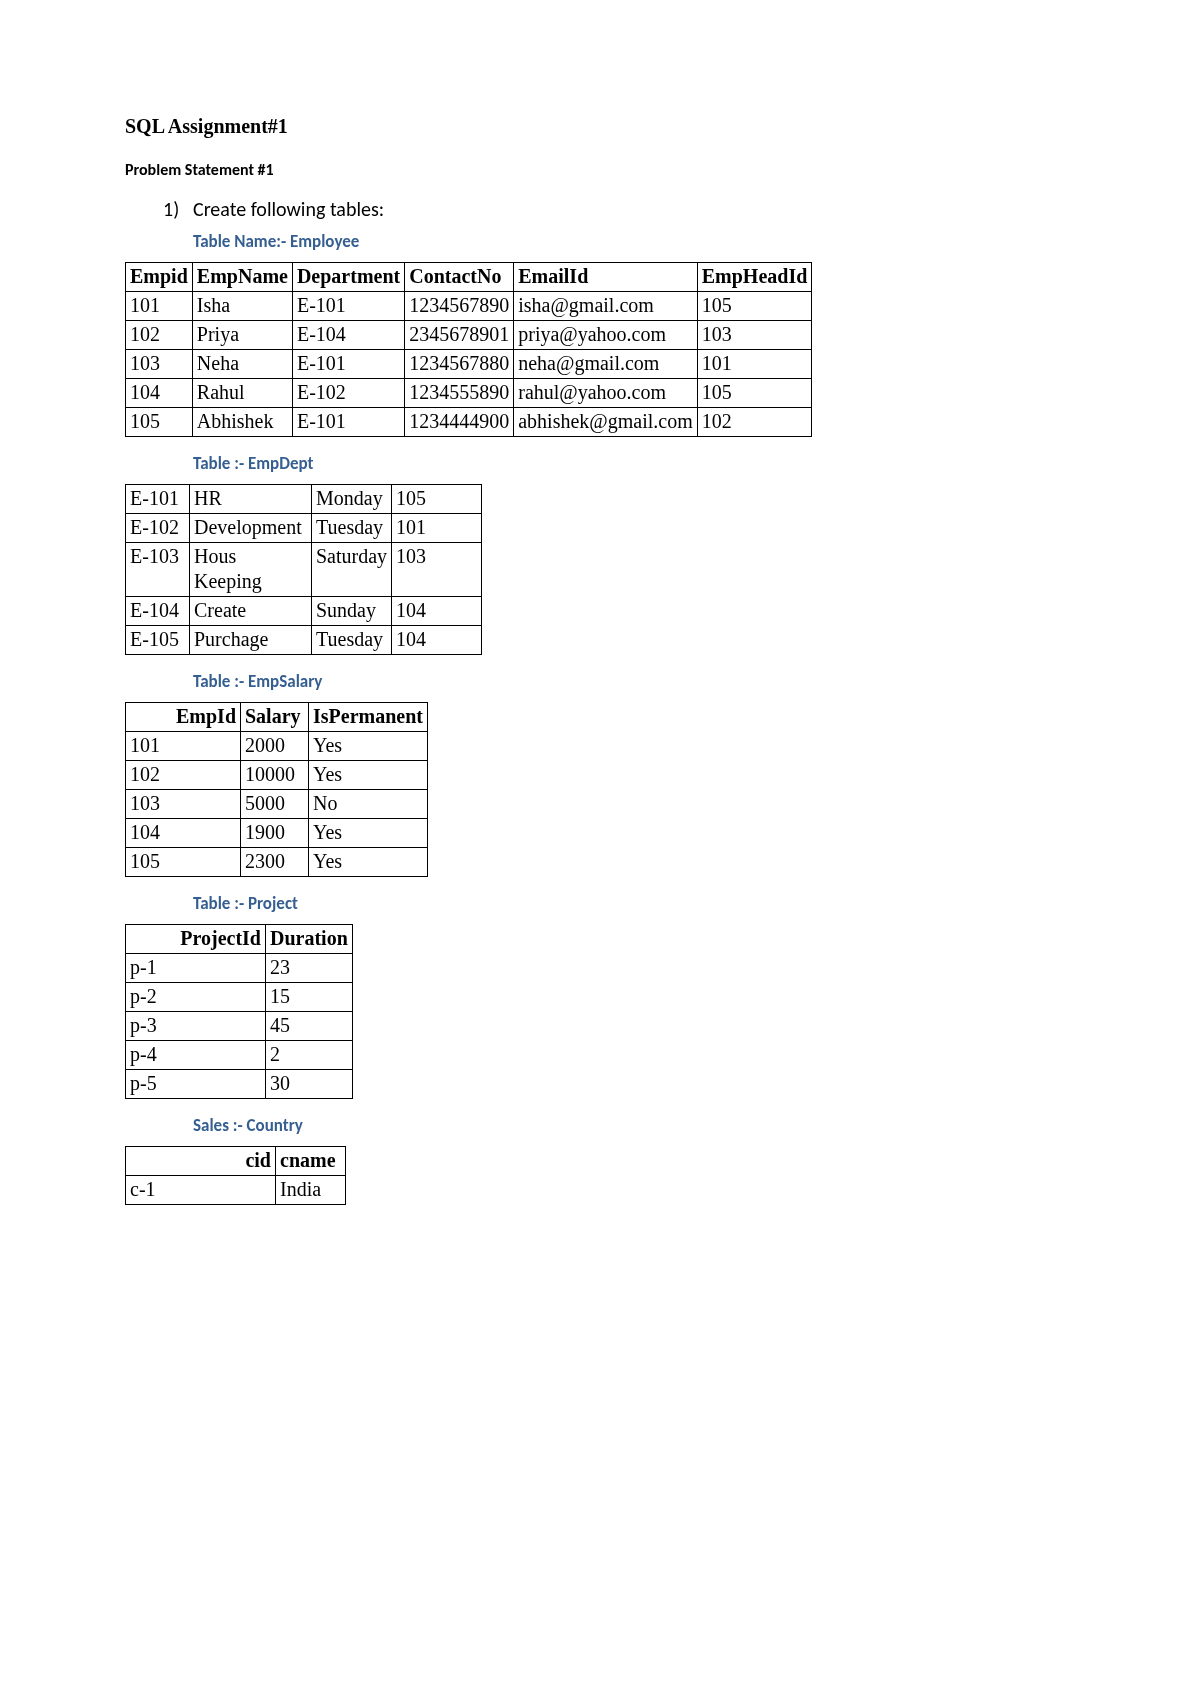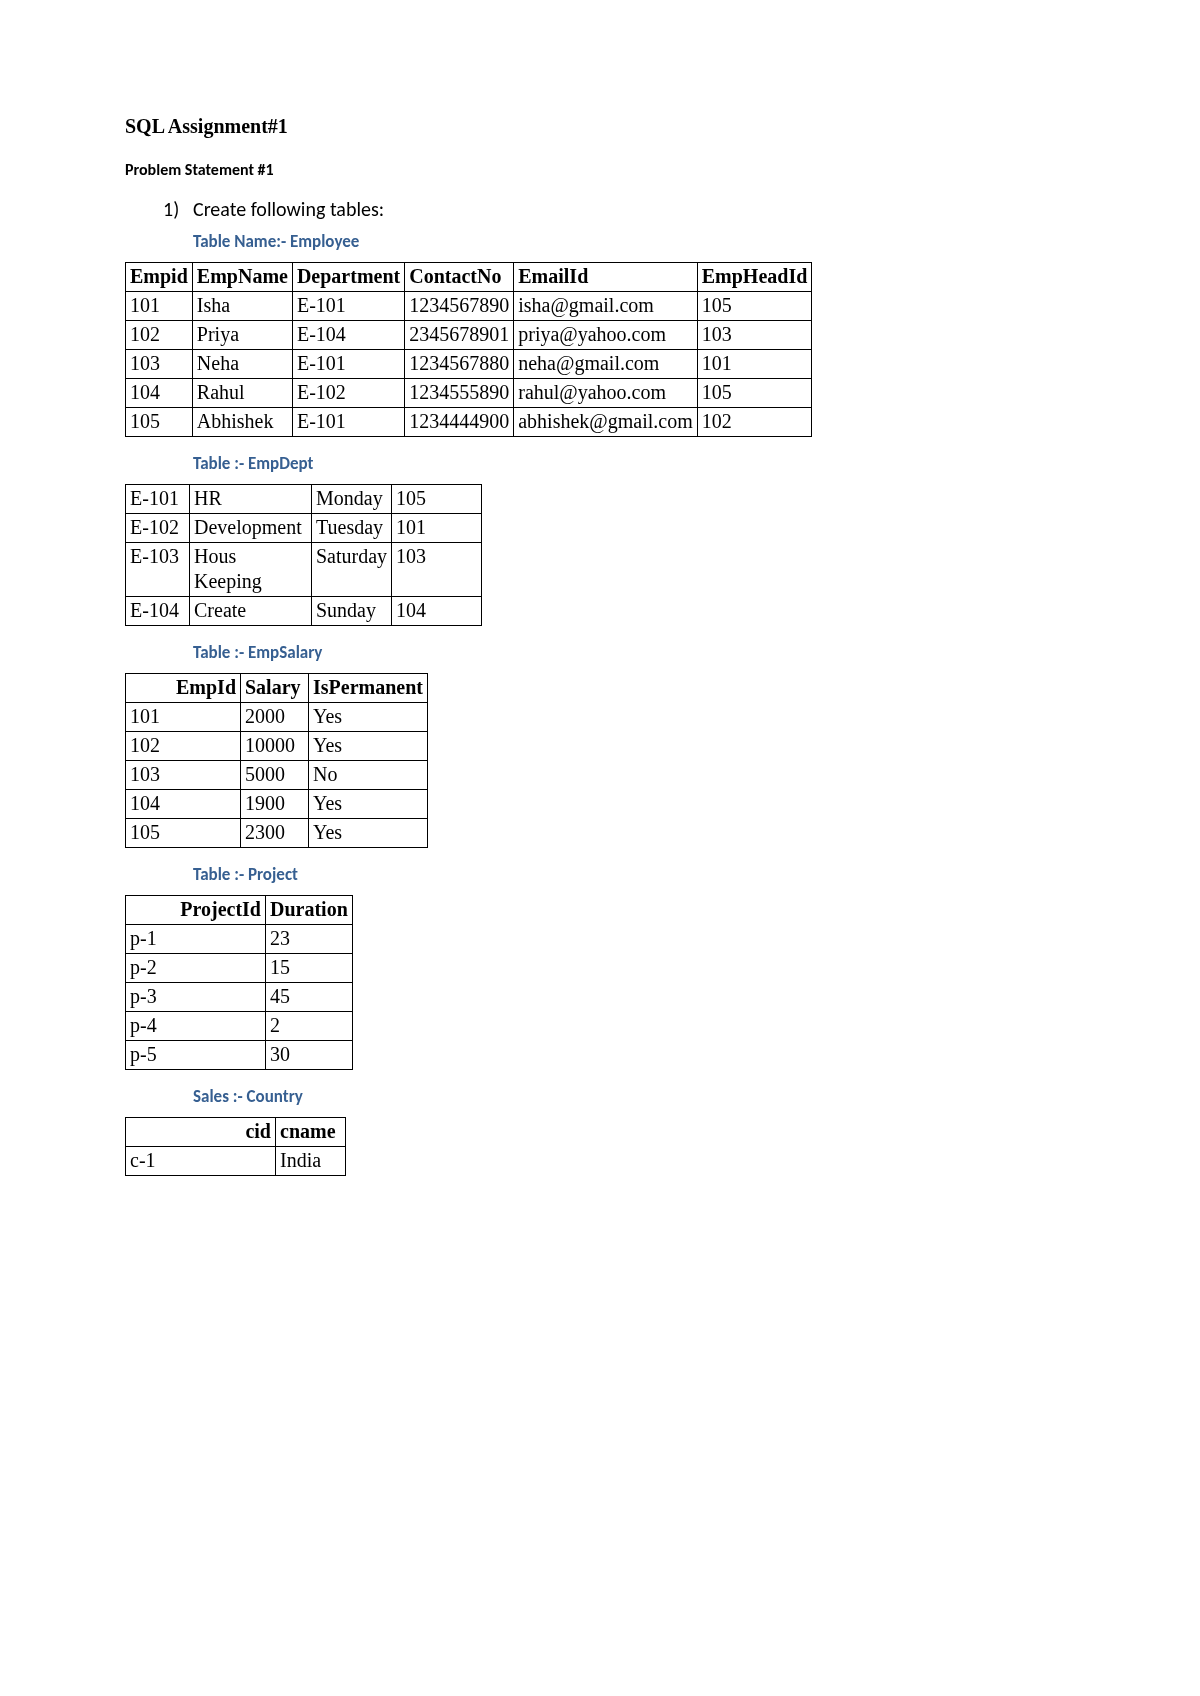--- a/index.html
+++ b/index.html
@@ -166,20 +166,26 @@
         <td>Hous Keeping</td>
         <td>Saturday</td>
         <td>103</td>
       </tr>
   <tr>
         <td>E-104</td>
         <td>Create</td>
         <td>Sunday</td>
         <td>104</td>
       </tr>
+  <tr>
+        <td>E-105</td>
+        <td>Purchage</td>
+        <td>Tuesday</td>
+        <td>104</td>
+      </tr>
 </tbody>
   </table>
 
 <div class="table-heading">Table :- EmpSalary</div>
 <table>
   <colgroup>
     <col style="width:115px">
       <col style="width:68px">
       <col style="width:118px">
   </colgroup>

